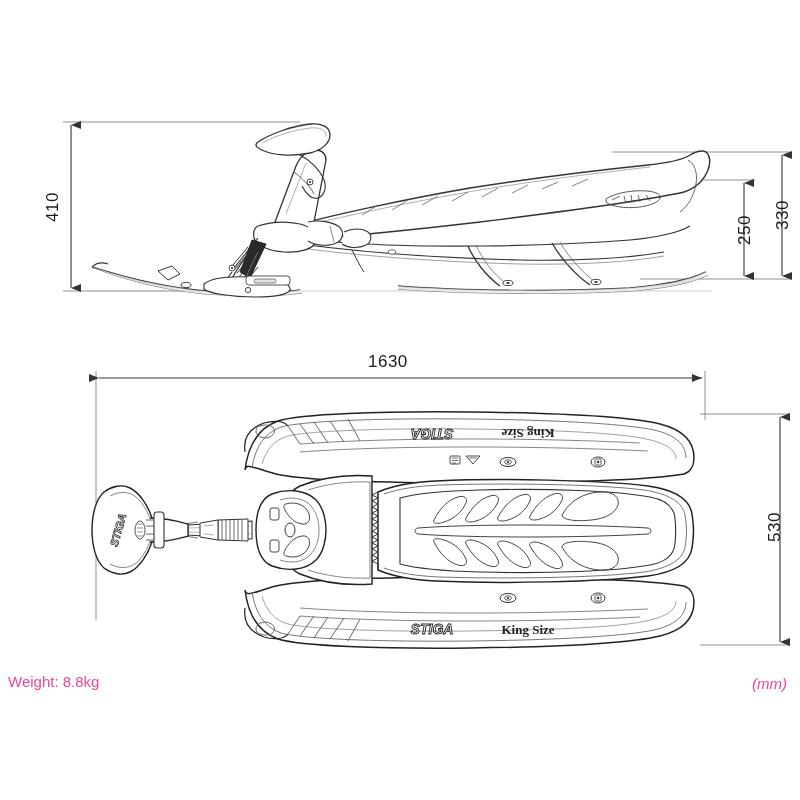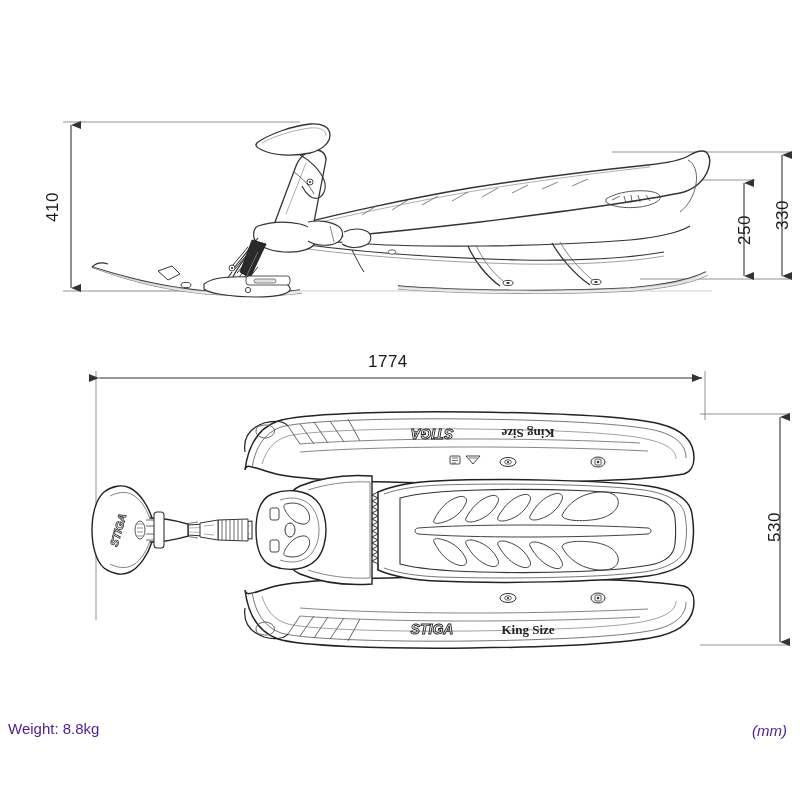--- a/index.html
+++ b/index.html
@@ -36,23 +36,22 @@
     user-select: none;
   }
   .dim-vert {
     transform-origin: center center;
     transform: rotate(-90deg);
   }
   .note-text {
     position: absolute;
     font-family: "Liberation Sans", sans-serif;
     font-size: 15px;
-    color: #4c1d95;
+    color: #ec4899;
     white-space: nowrap;
-    margin-top: 47px;
   }
   
   #dim-410   { left: 30px;  top: 197px; width: 46px; text-align: center; }
   #dim-250   { left: 722px; top: 220px; width: 46px; text-align: center; }
   #dim-330   { left: 760px; top: 205px; width: 46px; text-align: center; }
   #dim-1405  { left: 368px; top: 352px; }
   #dim-530   { left: 752px; top: 517px; width: 46px; text-align: center; }
   #weight-note { left: 8px;  top: 673px; }
   #unit-note   { left: 752px; top: 675px; font-style: italic; }
 </style>
@@ -445,21 +444,21 @@
       </g>
     </g>
   </svg>
 
   <div class="dim-text dim-vert" id="dim-410">410</div>
 
   <div class="dim-text dim-vert" id="dim-250">250</div>
 
   <div class="dim-text dim-vert" id="dim-330">330</div>
 
-  <div class="dim-text" id="dim-1405">1774</div>
+  <div class="dim-text" id="dim-1405">1630</div>
 
   <div class="dim-text dim-vert" id="dim-530">530</div>
 
   <div class="note-text" id="weight-note">Weight: 8.8kg</div>
 
   <div class="note-text" id="unit-note">(mm)</div>
 
 </div>
 
 </body></html>

